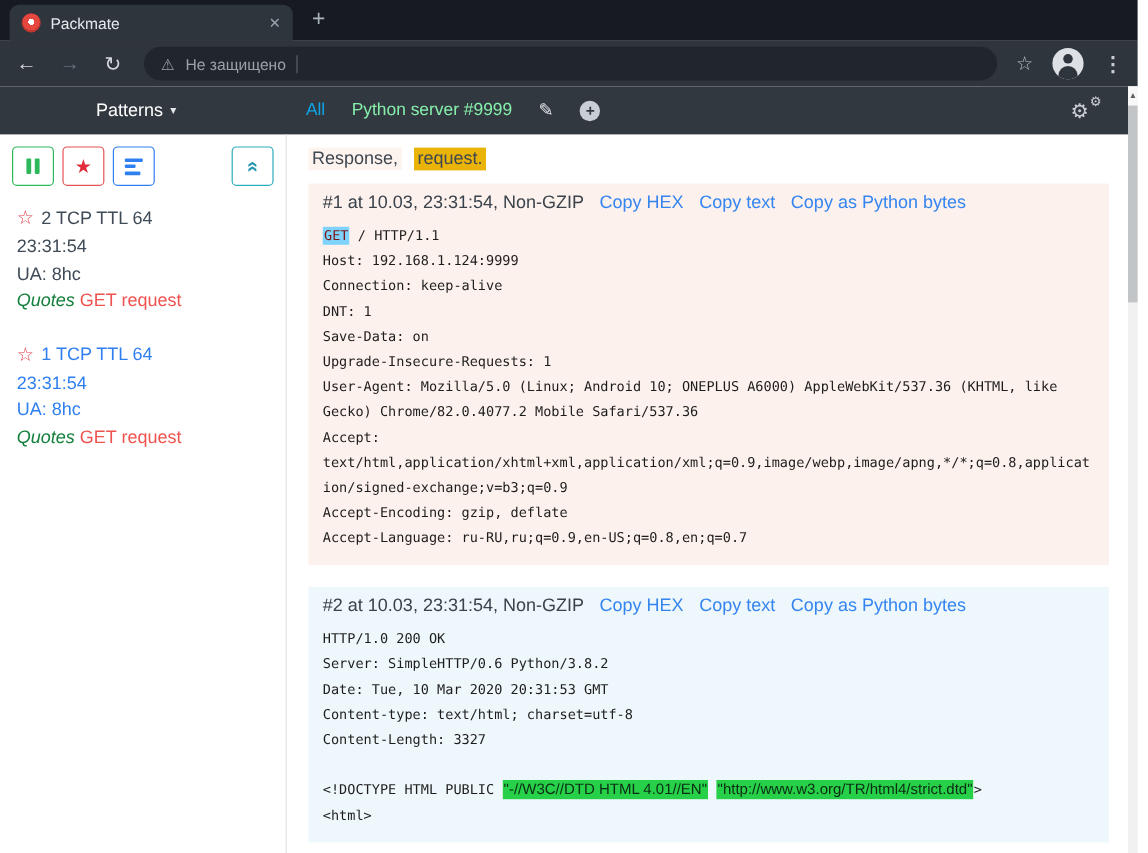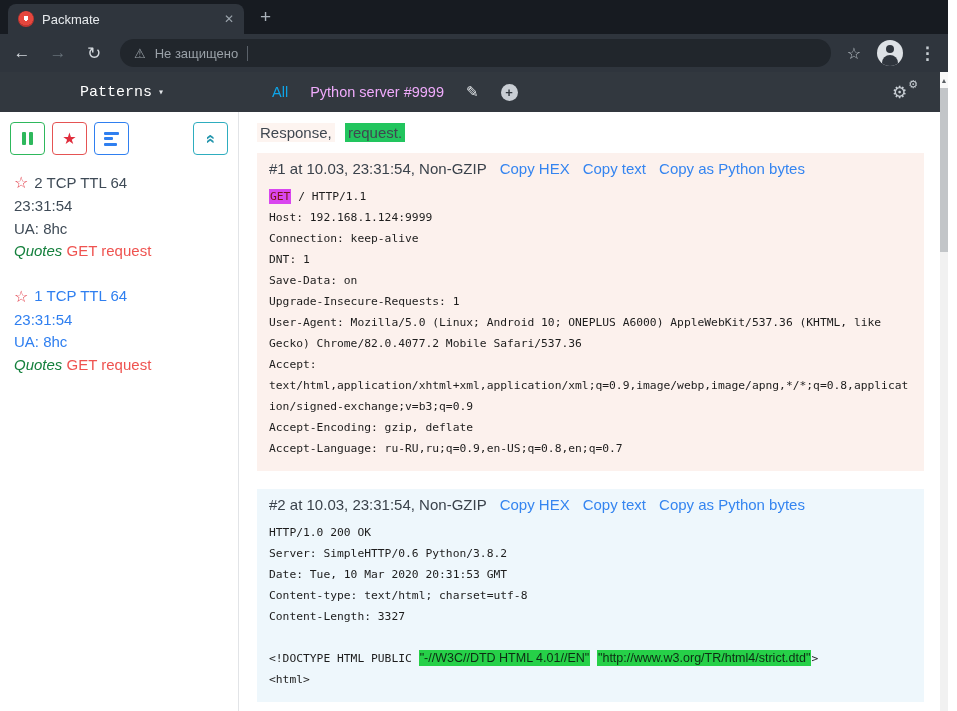--- a/index.html
+++ b/index.html
@@ -39,25 +39,25 @@
   .bottom { flex:1; display:flex; min-height:0; }
   .app { width:941px; display:flex; flex-direction:column; min-height:0; }
   .vscroll { width:16px; background:#f1f1f1; display:flex; flex-direction:column; }
   .scroll-up { height:16px; display:flex; align-items:center; justify-content:center;
     color:#5a5f64; font-size:7px; background:#f8f8f8; }
   .scroll-thumb { height:164px; background:#c2c5c8; }
 
   
   .appbar { height:40px; background:#32383f; display:flex; align-items:center;
     padding-left:80px; flex:0 0 40px; color:#fff; }
-  .app-menu { font-size:15px; color:#fff; display:flex; align-items:center; gap:6px;font-family:Liberation Mono, monospace; }
+  .app-menu { font-size:15px; color:#fff; display:flex; align-items:center; gap:6px; }
   .caret { font-size:10px; color:#e3e6e9; }
   .apptabs { display:flex; align-items:center; gap:22px; margin-left:108px; }
   .apptab { font-size:14.5px; color:#0ea5e9; }
-  .apptab.active { color:#f0abfc; }
+  .apptab.active { color:#86efac; }
   .pencil { color:#e2e6e9; font-size:15px; }
   .plus-circle { width:17px; height:17px; border-radius:50%; background:#c9ced4; color:#32383f;
     font-size:13px; font-weight:bold; display:flex; align-items:center; justify-content:center; line-height:1; }
   .cogs { margin-left:auto; margin-right:24px; position:relative; color:#c9cfd5; font-size:17px; width:24px; }
   .cog-small { position:absolute; top:-4px; right:-2px; font-size:11px; color:#c9cfd5; }
 
   
   .content { flex:1; display:flex; min-height:0; }
   aside { width:239px; flex:0 0 239px; border-right:1px solid #e2e4e7; padding:10px 0 0 10px; }
   .side-toolbar { display:flex; gap:7px; align-items:center; padding-right:10px; }
@@ -81,31 +81,31 @@
   .item-star { color:#e23b47; font-size:16px; }
   .pkt-item.active .title, .pkt-item.active .time, .pkt-item.active .ua { color:#2f7ff0; }
   .tag-green { color:#15803d;font-style:italic; }
   .tag-red { color:#ef5350; }
   .no-results { text-align:center; color:#99a0a6; font-size:15px; margin-top:28px; padding-right:10px; }
 
   main { flex:1; padding:10px 16px 0 18px; overflow:hidden; }
   .patterns-line { font-size:15px; color:#3f4750; margin:2px 0 12px; }
   .patterns-line span { padding:1px 3px; }
   .hl-response { background:#fdf4f0; }
-  .hl-request { background:#22c55e; }
+  .hl-request { background:#eab308; }
 
   .card { width:667px; padding:7px 12px 12px; margin-bottom:18px; }
   .card.request { background:#fcf1ed; }
   .card.response { background:#eef7fc; }
   .card-head { display:flex; align-items:baseline; gap:13px; font-size:15px; }
   .card-title { color:#3a424b; }
   .lnk { color:#3585f0; text-decoration:none; cursor:pointer; }
   .code { margin-top:9px; font-family:"DejaVu Sans Mono",monospace; font-size:11.3px;
     line-height:21px; color:#1d1d1d; white-space:pre-wrap; overflow-wrap:break-word; }
-  .hl-red { background:#d946ef; color:#7c1512; padding:1px 1px; }
+  .hl-red { background:#7dd3fc; color:#7c1512; padding:1px 1px; }
   .hl-green { background:#26d048; color:#0d2c13; font-family:"Liberation Sans",sans-serif;
     font-size:12.5px; padding:1px 1px; }
 </style>
 </head>
 <body>
 
 <div class="screen">
 
   <div class="tabstrip">
     <div class="tab">

